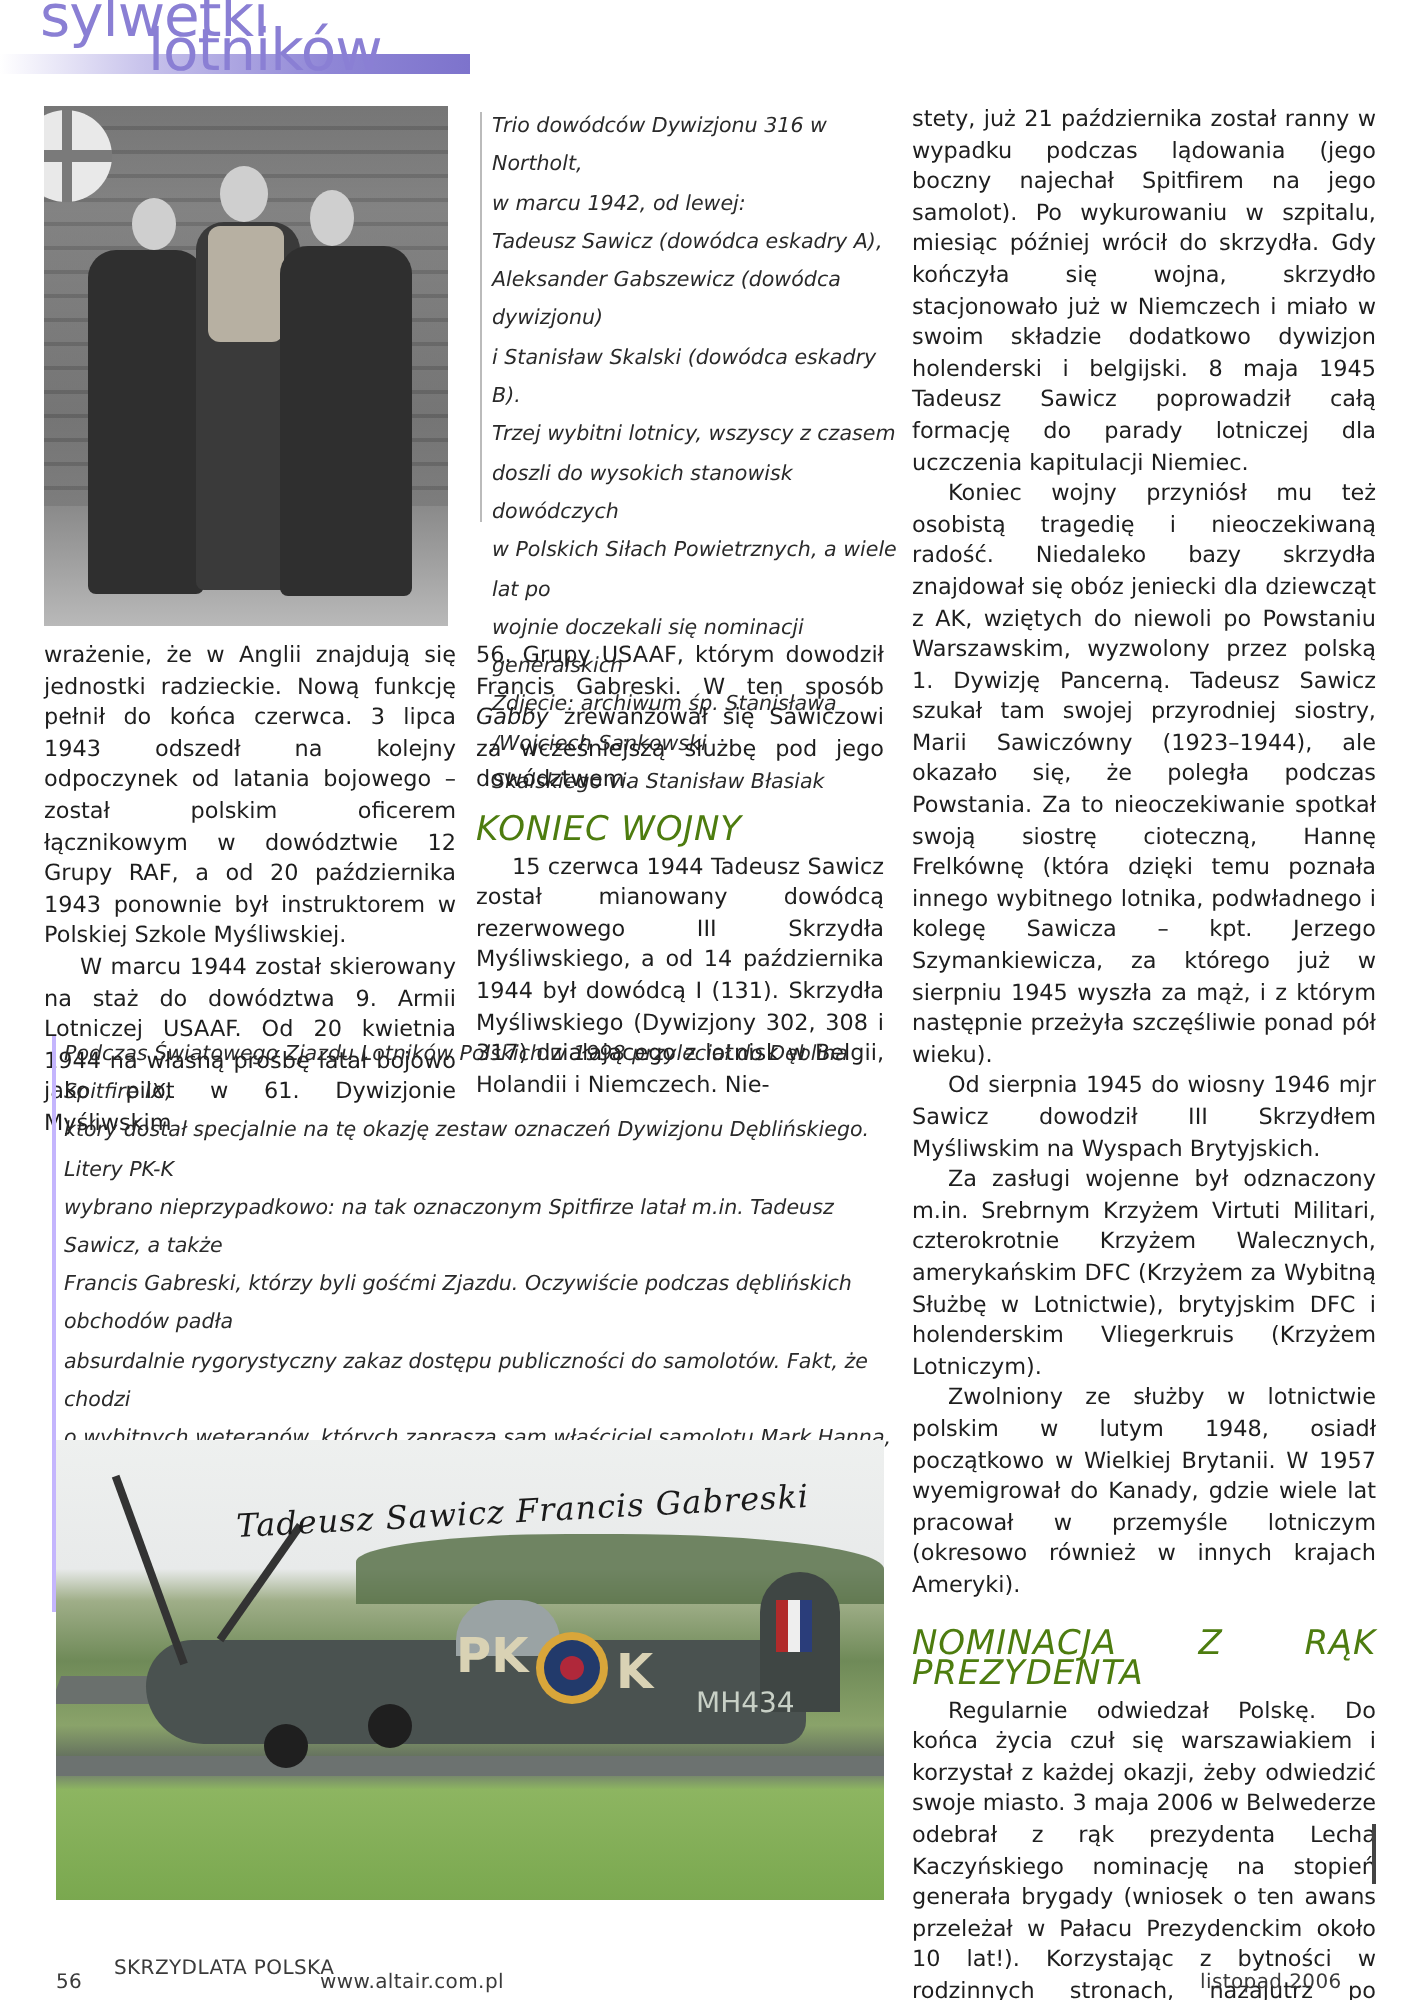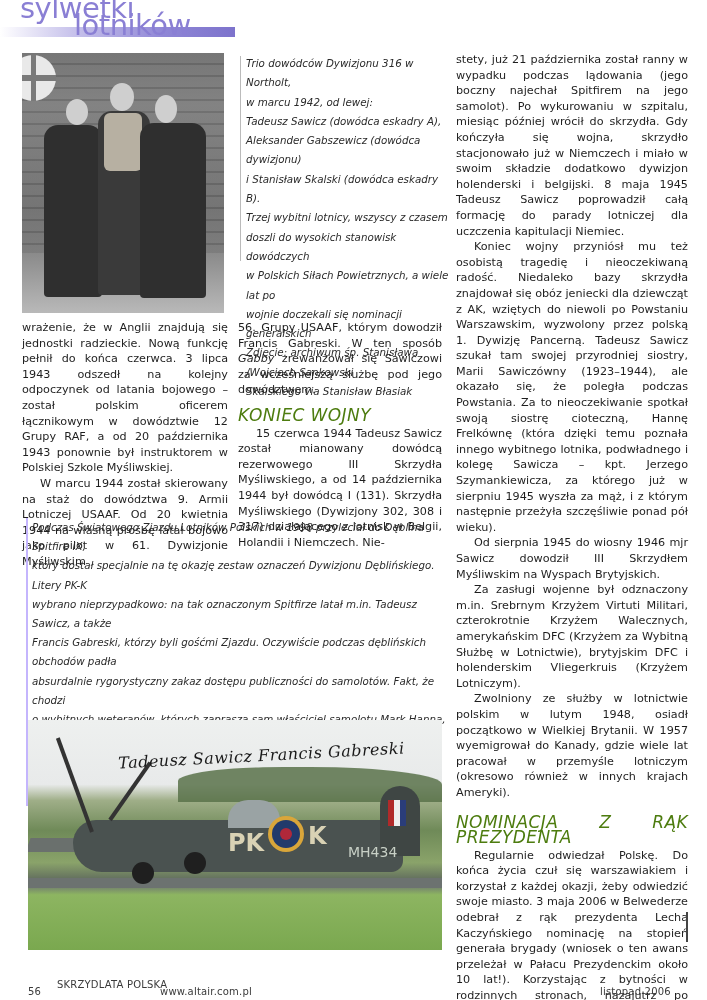--- a/index.html
+++ b/index.html
@@ -142,21 +142,21 @@
   <div class="abs wing"></div>
   <div class="abs fuselage"></div>
   <div class="abs canopy"></div>
   <div class="abs tail"></div>
   <div class="abs fin-flash"></div>
   <div class="abs fin-flash2"></div>
   <div class="abs fin-flash3"></div>
   <div class="abs roundel2"></div>
   <div class="abs roundel2b"></div>
   <div class="abs roundel2c"></div>
-  <div class="abs code" style="left:200px;top:109px;">PK</div>
+  <div class="abs code" style="left:200px;top:94px;">PK</div>
   <div class="abs code" style="left:280px;top:102px;">K</div>
   <div class="abs serial" style="left:320px;top:124px;">MH434</div>
   <div class="abs prop"></div>
   <div class="abs prop2"></div>
   <div class="abs wheel" style="left:104px;top:142px;"></div>
   <div class="abs wheel" style="left:156px;top:132px;"></div>
   <div class="abs autograph">Tadeusz Sawicz  Francis Gabreski</div>
 </div>
 
 <div class="abs footer" style="left:28px;top:986px;">56</div>

